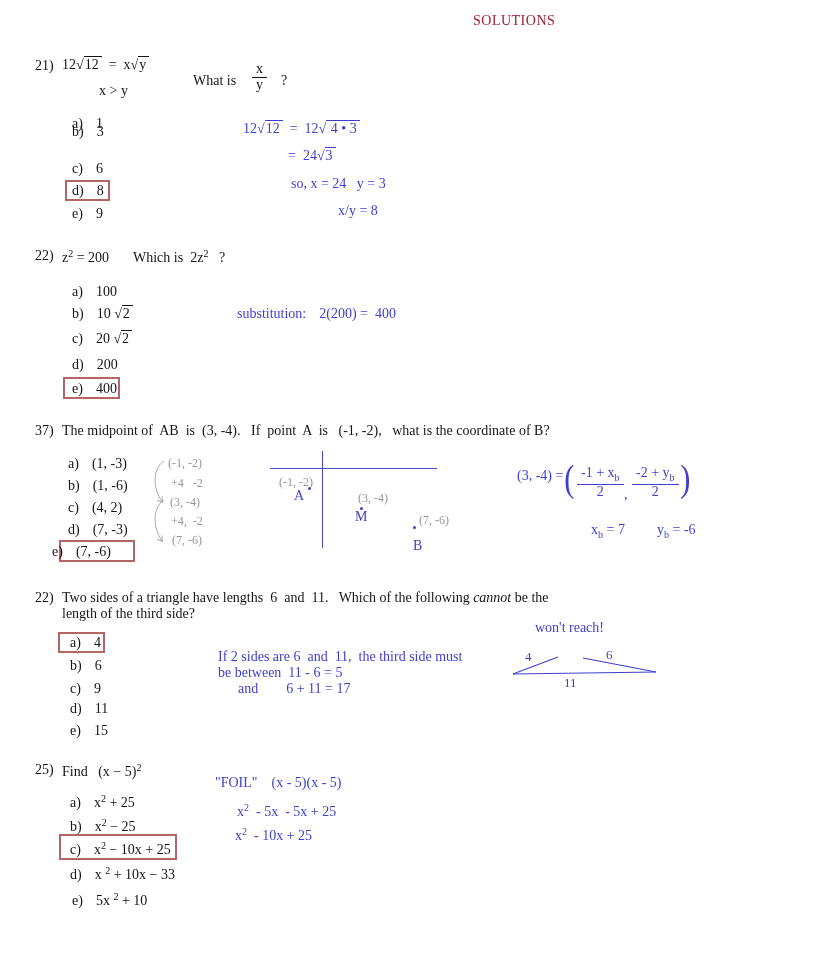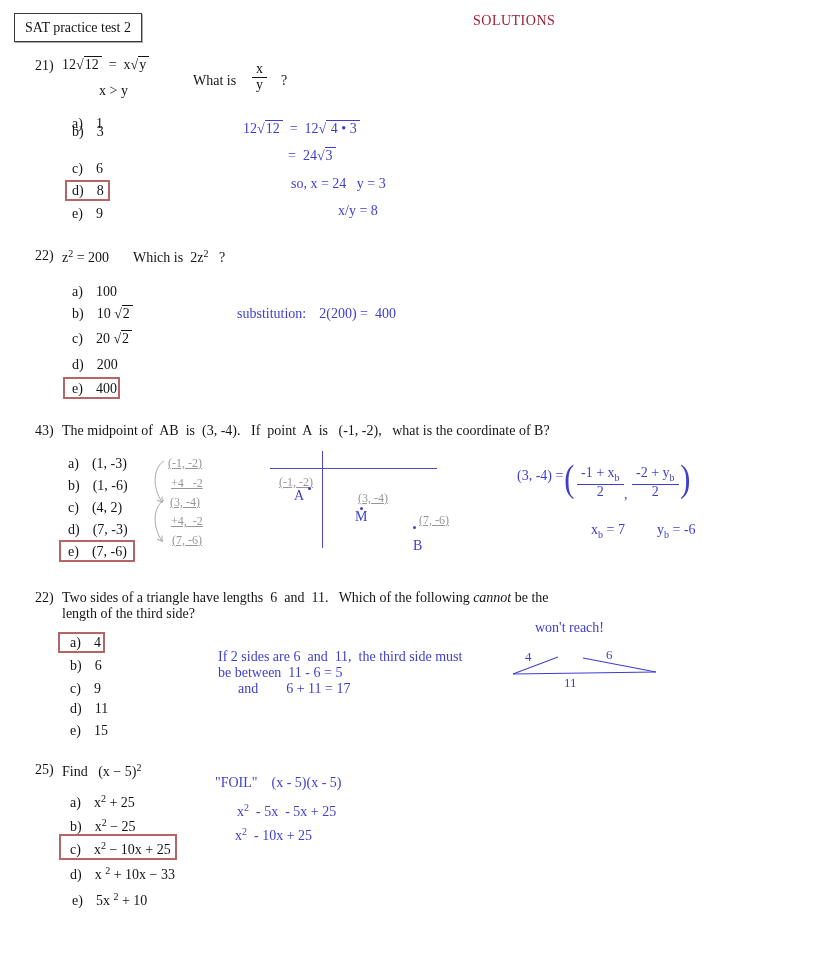--- a/index.html
+++ b/index.html
@@ -3,21 +3,21 @@
 <meta charset="utf-8">
 <style>
   * { box-sizing: border-box; }
   html,body { margin:0; padding:0; background:#ffffff; }
   .page { position:relative; width:816px; height:970px; background:#fff;
           font-family:"Liberation Serif", serif; color:#141414; overflow:hidden; }
   .row { position:absolute; white-space:pre; font-size:14px; line-height:1.15; }
   .sz12 { font-size:12px; }
   .sz13 { font-size:13px; }
   .blue { color:#3e3ecf; }
-  .gray { color:#979797;text-decoration:underline; }
+  .gray { color:#979797; }
   .italic { font-style:italic; }
   .titlebox { position:absolute; left:14px; top:13px; width:128px; height:29px;
               border:1px solid #3a3a3a; box-shadow:1px 1px 0 #aaa;
               display:flex; align-items:center; justify-content:center; font-size:14px; }
   .solutions { position:absolute; left:473px; top:13px; font-size:14px;
                color:#9e1b32; letter-spacing:0.5px; }
   .optbox { position:absolute; border:2px solid #b46565; background:transparent; }
   .opt .olab { display:inline-block; }
   .opt .oval { margin-left:13px; }
   .sqrt { display:inline; }
@@ -31,23 +31,20 @@
   .dot { position:absolute; width:3px; height:3px; border-radius:50%; background:#3e3ecf; }
   .bigparen { position:absolute; font-size:38px; line-height:1; color:#3e3ecf;
               font-weight:400; transform:scaleX(0.8); }
   svg { position:absolute; overflow:visible; }
 </style>
 </head>
 <body>
 
 <div class="page">
 
-  <div class="titlebox">
-    <span>SAT practice test 2</span>
-  </div>
   <div class="solutions">SOLUTIONS</div>
 
   <div>
     <div class="row" style="left:35px;top:58px">21)</div>
     <div class="row" style="left:62px;top:57px"><span>12</span><span class="sqrt"><span>√</span><span class="sqrad">12</span></span><span>  =  </span><span>x</span><span class="sqrt"><span>√</span><span class="sqrad">y</span></span></div>
     <div class="row" style="left:99px;top:83px">x &gt; y</div>
     <div class="row" style="left:193px;top:73px">What is</div>
     <div class="frac" style="left:252px;top:62px">
       <span class="fnum">x</span>
       <span class="fden">y</span>
@@ -76,29 +73,29 @@
     <div class="row opt" style="left:72px;top:284px"><span class="olab">a)</span><span class="oval">100</span></div>
     <div class="row opt" style="left:72px;top:306px"><span class="olab">b)</span><span class="oval"><span>10 </span><span class="sqrt"><span>√</span><span class="sqrad">2</span></span></span></div>
     <div class="row opt" style="left:72px;top:331px"><span class="olab">c)</span><span class="oval"><span>20 </span><span class="sqrt"><span>√</span><span class="sqrad">2</span></span></span></div>
     <div class="row opt" style="left:72px;top:357px"><span class="olab">d)</span><span class="oval">200</span></div>
     <div class="row opt" style="left:72px;top:381px"><span class="olab">e)</span><span class="oval">400</span></div>
 
     <div class="row blue" style="left:237px;top:306px"><span>substitution:</span><span style="margin-left:13px">2(200) =  400</span></div>
   </div>
 
   <div>
-    <div class="row" style="left:35px;top:423px">43)</div>
+    <div class="row" style="left:35px;top:423px">37)</div>
     <div class="row" style="left:62px;top:423px">The midpoint of  AB  is  (3, -4).   If  point  A  is   (-1, -2),   what is the coordinate of B?</div>
 
     <div class="optbox" style="left:59px;top:540px;width:76px;height:22px"></div>
     <div class="row opt" style="left:68px;top:456px"><span class="olab">a)</span><span class="oval">(1, -3)</span></div>
     <div class="row opt" style="left:68px;top:478px"><span class="olab">b)</span><span class="oval">(1, -6)</span></div>
     <div class="row opt" style="left:68px;top:500px"><span class="olab">c)</span><span class="oval">(4, 2)</span></div>
     <div class="row opt" style="left:68px;top:522px"><span class="olab">d)</span><span class="oval">(7, -3)</span></div>
-    <div class="row opt" style="left:68px;top:544px"><span class="olab">e)</span><span class="oval">(7, -6)</span></div>
+    <div class="row opt" style="left:52px;top:544px"><span class="olab">e)</span><span class="oval">(7, -6)</span></div>
 
     <svg width="18" height="48" style="left:150px;top:459px">
       <defs>
           <marker id="ah1" markerWidth="7" markerHeight="7" refX="5" refY="3.5" orient="auto">
             <path d="M0.5,0.5 L5.5,3.5 L0.5,6.5" fill="none" stroke="#a8a8a8" stroke-width="1"></path>
           </marker>
         </defs>
       <path d="M14,2 C3,9 2,28 12,43" fill="none" stroke="#a8a8a8" stroke-width="1" marker-end="url(#ah1)"></path>
     </svg>
     <svg width="18" height="48" style="left:150px;top:498px">

